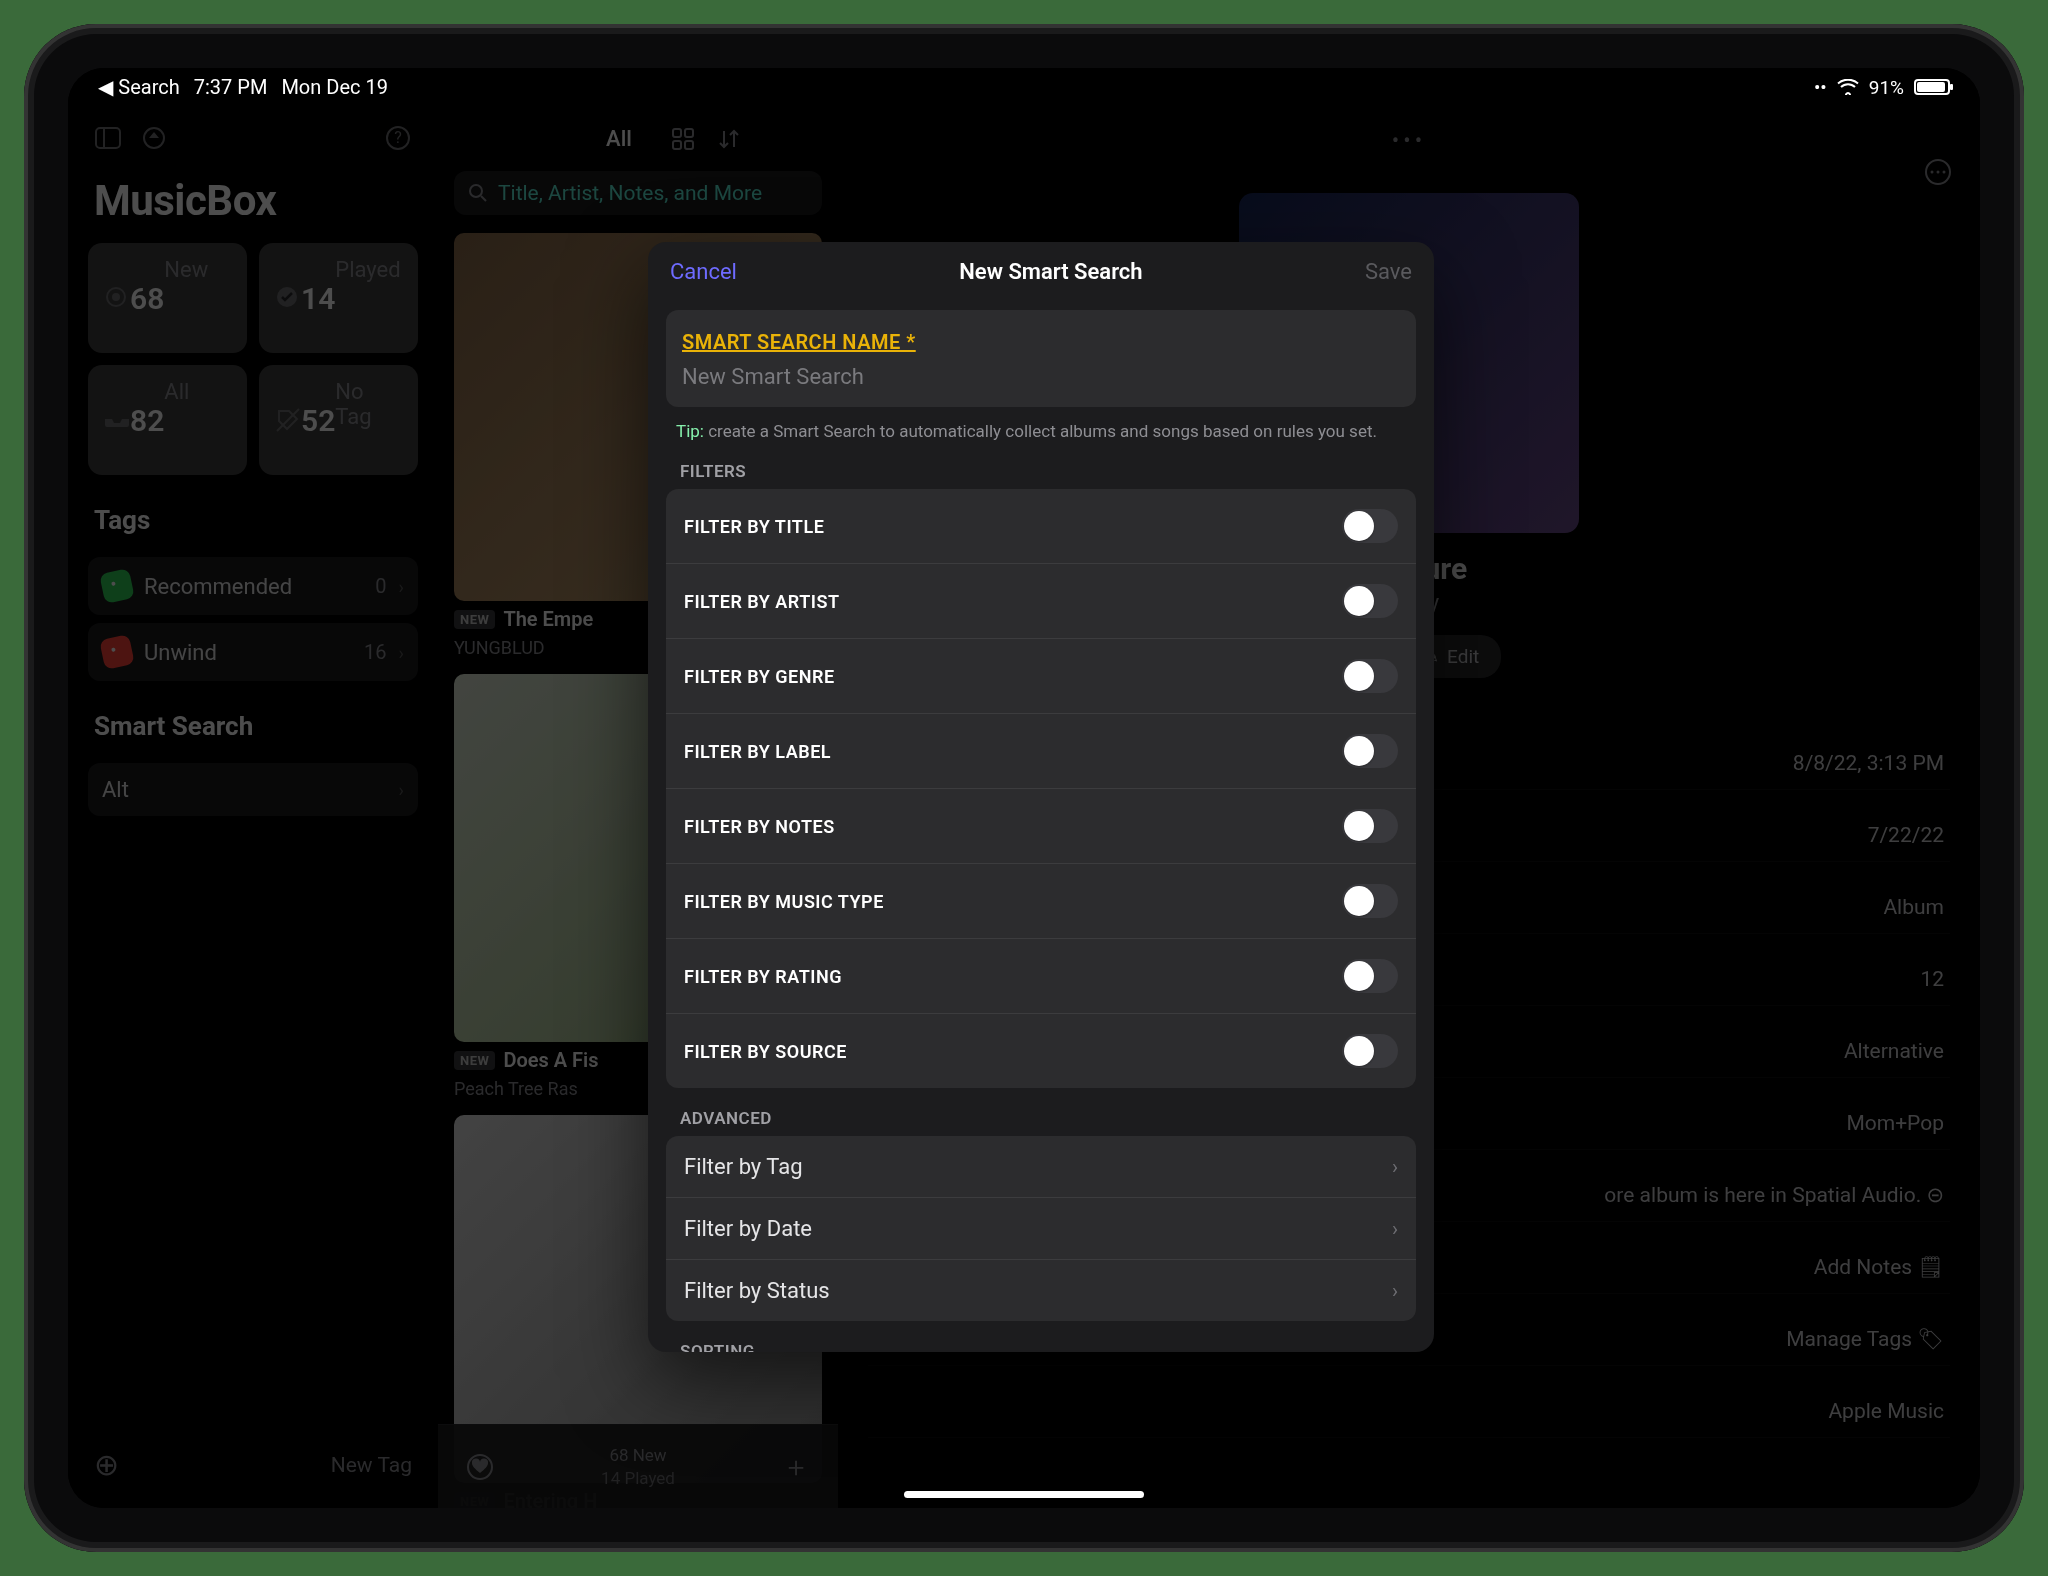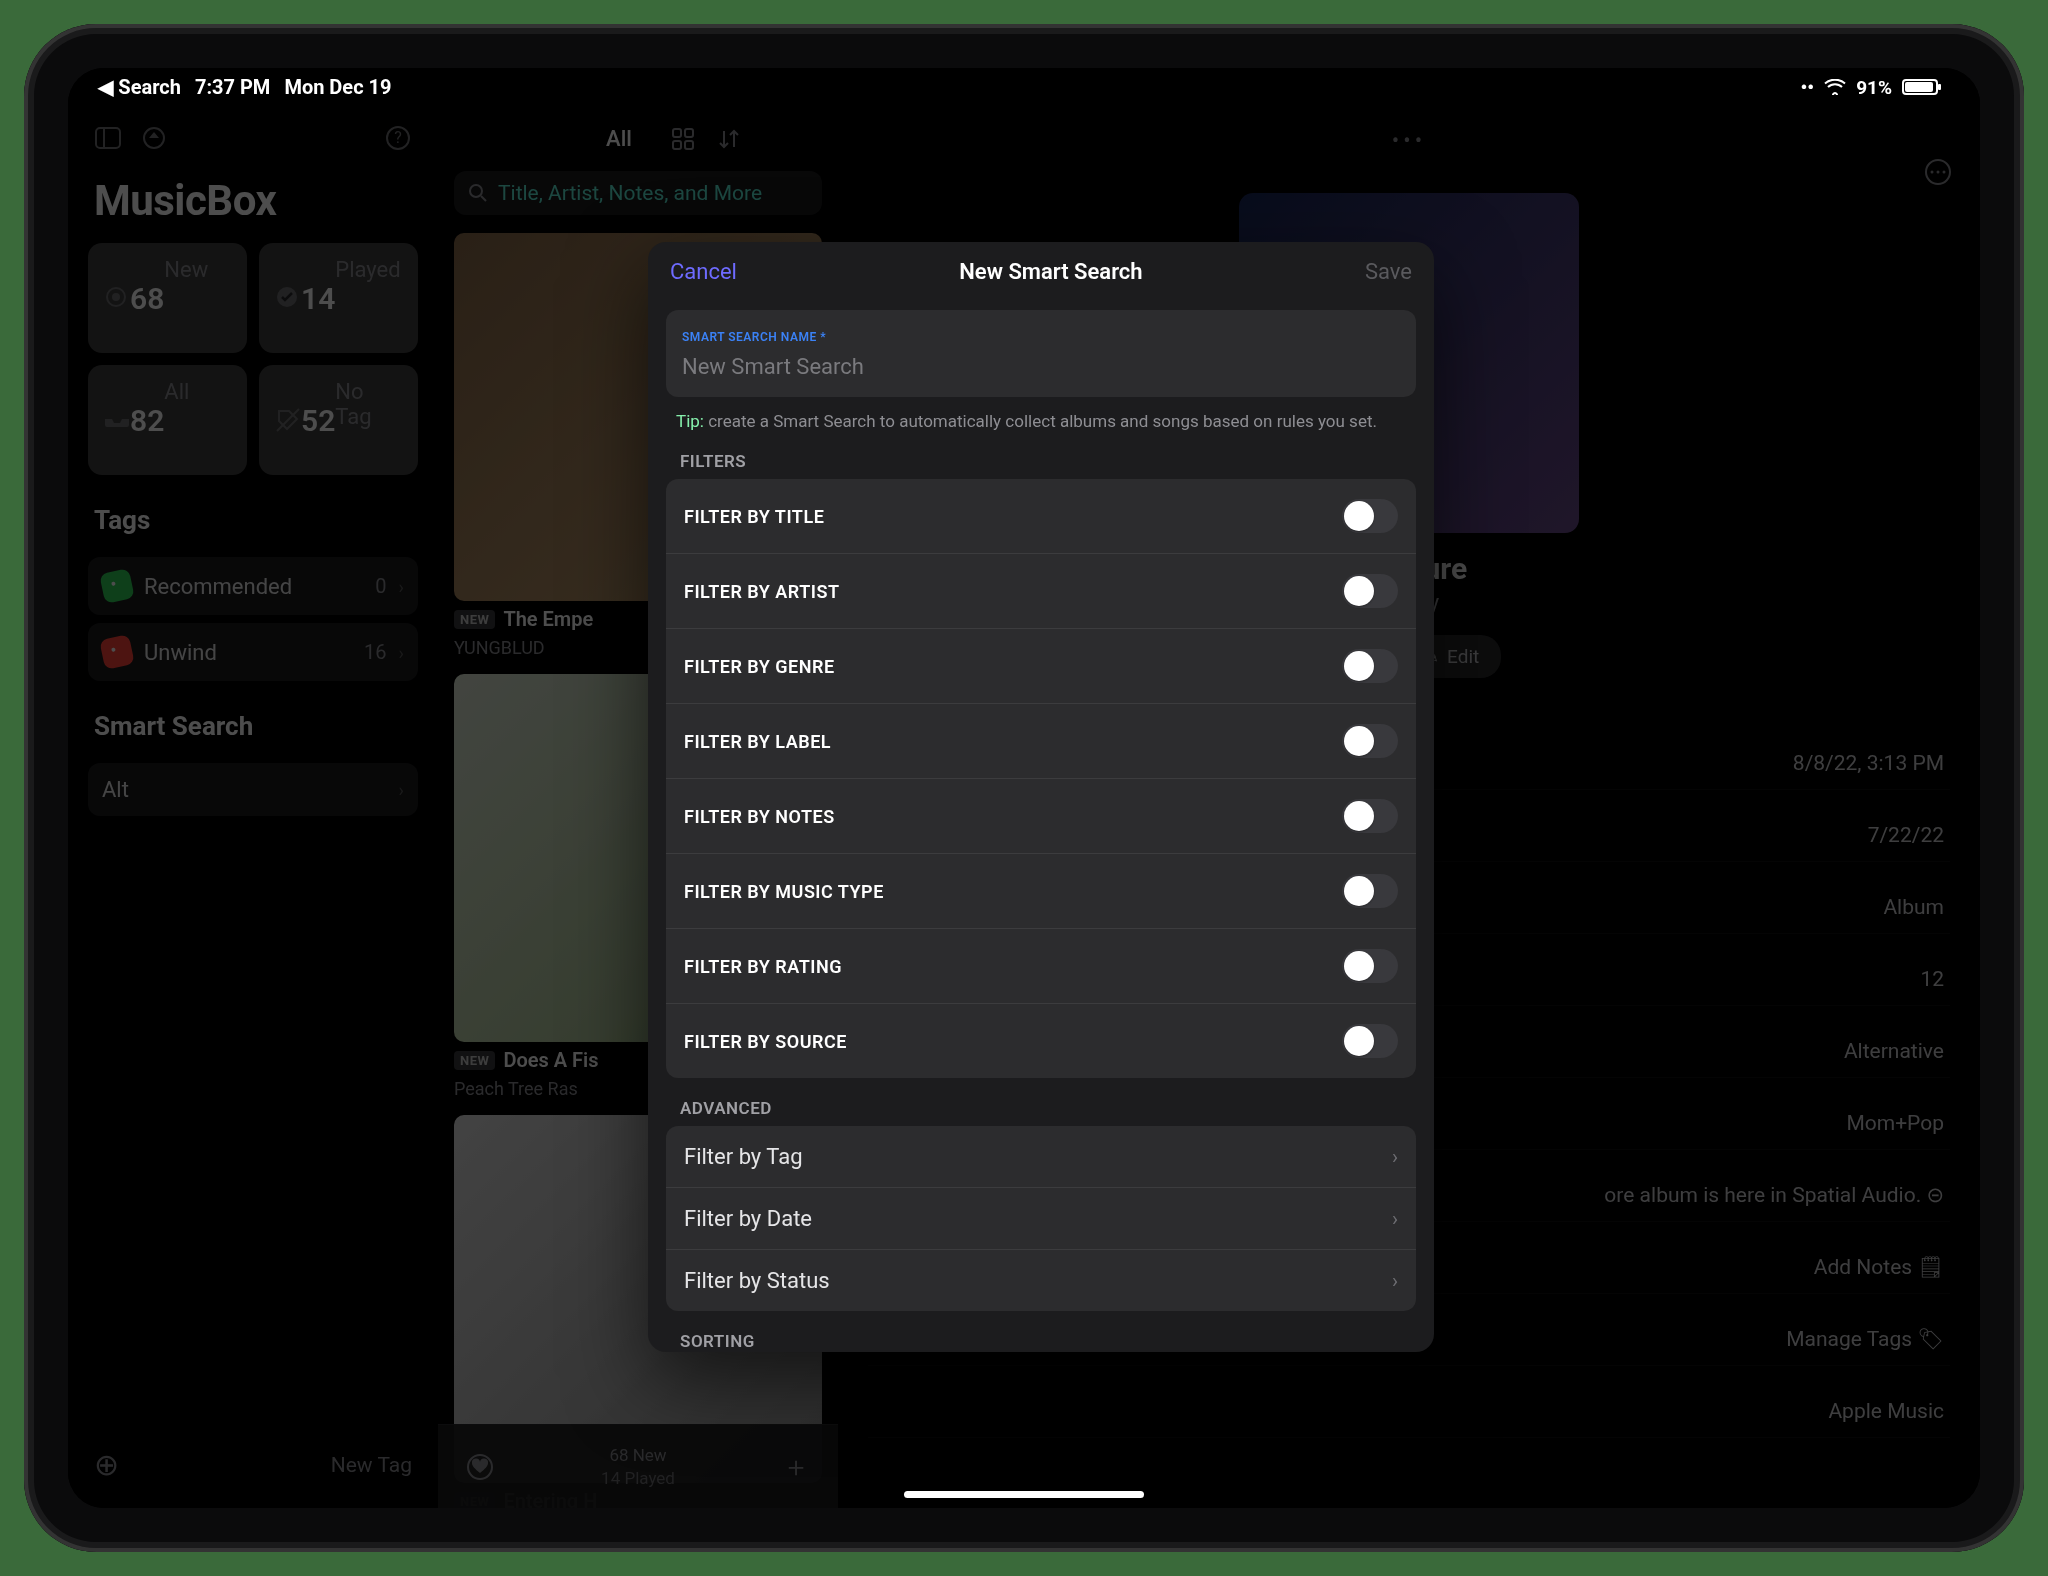--- a/index.html
+++ b/index.html
@@ -9,23 +9,23 @@
     position: absolute; left: 24px; top: 24px; width: 2000px; height: 1528px;
     background: #0b0b0c; border-radius: 72px; box-shadow: inset 0 0 0 4px #333, inset 0 0 0 10px #1a1a1b;
     padding: 44px;
   }
   .screen {
     position: relative; width: 100%; height: 100%; background: #000;
     border-radius: 36px; overflow: hidden;
   }
   
   .statusbar {
-    position: absolute; top: 0; left: 0; right: 12px; height: 38px;
+    position: absolute; top: 0; left: 0; right: 0; height: 38px;
     display: flex; align-items: center; justify-content: space-between;
-    padding: 0 30px; color: #fff; font-size: 20px; font-weight: 700;
+    padding: 0 30px; color: #fff; font-size: 20px; font-weight: 400;
     z-index: 20;
   }
   .statusbar .sb-left { display:flex; gap:14px; align-items:center;}
   .statusbar .sb-right { display:flex; gap:10px; align-items:center; font-size:19px;}
   .battery { width:36px; height:16px; border:2px solid #fff; border-radius:4px; position:relative; }
   .battery::after { content:''; position:absolute; right:-5px; top:3px; width:3px; height:6px; background:#fff; border-radius:1px;}
   .battery-fill { position:absolute; left:1px; top:1px; bottom:1px; width:88%; background:#fff; border-radius:2px;}
   
   .app {
     position:absolute; inset:0; display:flex; color:#fff;
@@ -111,21 +111,21 @@
   .sheet-head {
     height:58px; display:flex; align-items:center; justify-content:space-between;
     padding: 17px 22px; font-size:22px;
   }
   .sheet-head .cancel{color:#6e6bff; font-weight:400;}
   .sheet-head .title{font-weight:600; color:#fff;}
   .sheet-head .save{color:#5a5a5e;}
   .sheet-body { flex:1; overflow-y:auto; padding: 10px 18px 40px;}
   .form-label{font-size:17px;font-weight:600;color:#a0a0a5;letter-spacing:0.5px;padding: 20px 14px 8px; text-transform:uppercase;}
   .input-card{background:#2c2c2e;border-radius:12px;padding:4px 16px 18px;}
-  .input-card .f-label{font-size:12px;color:#3b82f6;font-weight:600;letter-spacing:0.5px;padding-top:16px;}
+  .input-card .f-label{font-size:20px;color:#eab308;font-weight:600;letter-spacing:0.5px;padding-top:16px;text-decoration:underline;}
   .input-card input{
     width:100%;background:transparent;border:none;outline:none;color:#fff;font-size:22px;
     margin-top:10px;
   }
   .input-card input::placeholder{color:#7a7a7e;}
   .tip{font-size:17px;color:#8e8e93;padding:14px 10px 0;}
   .tip b{color:#86efac;font-weight:400;}
   .list-card{background:#2c2c2e;border-radius:12px;overflow:hidden;}
   .toggle-row{
     display:flex;align-items:center;justify-content:space-between;

